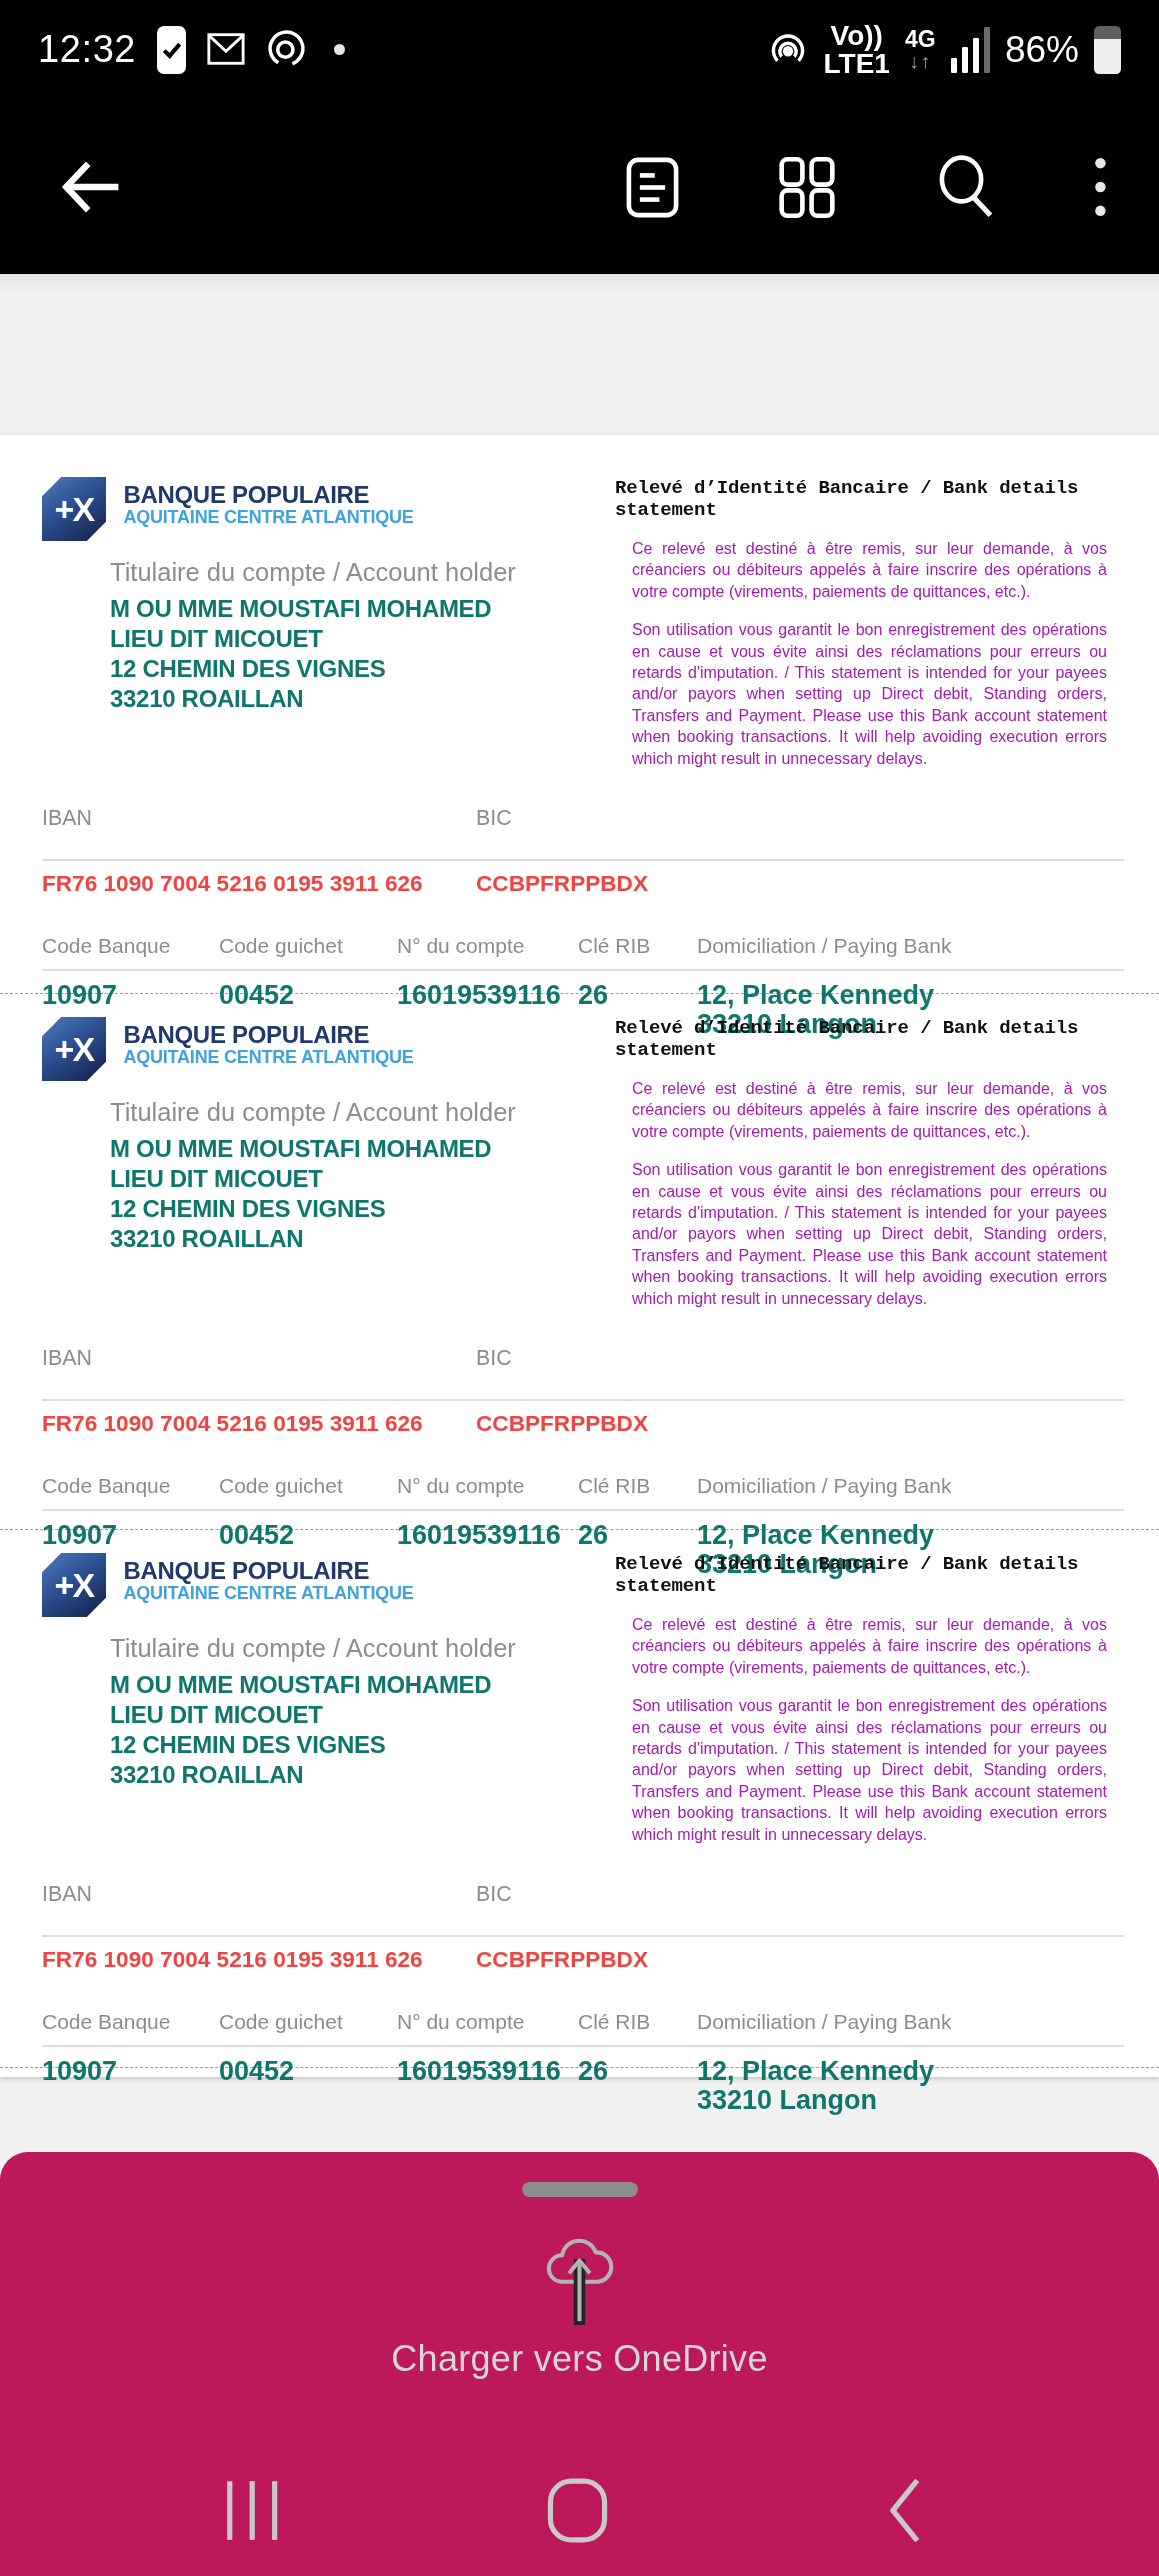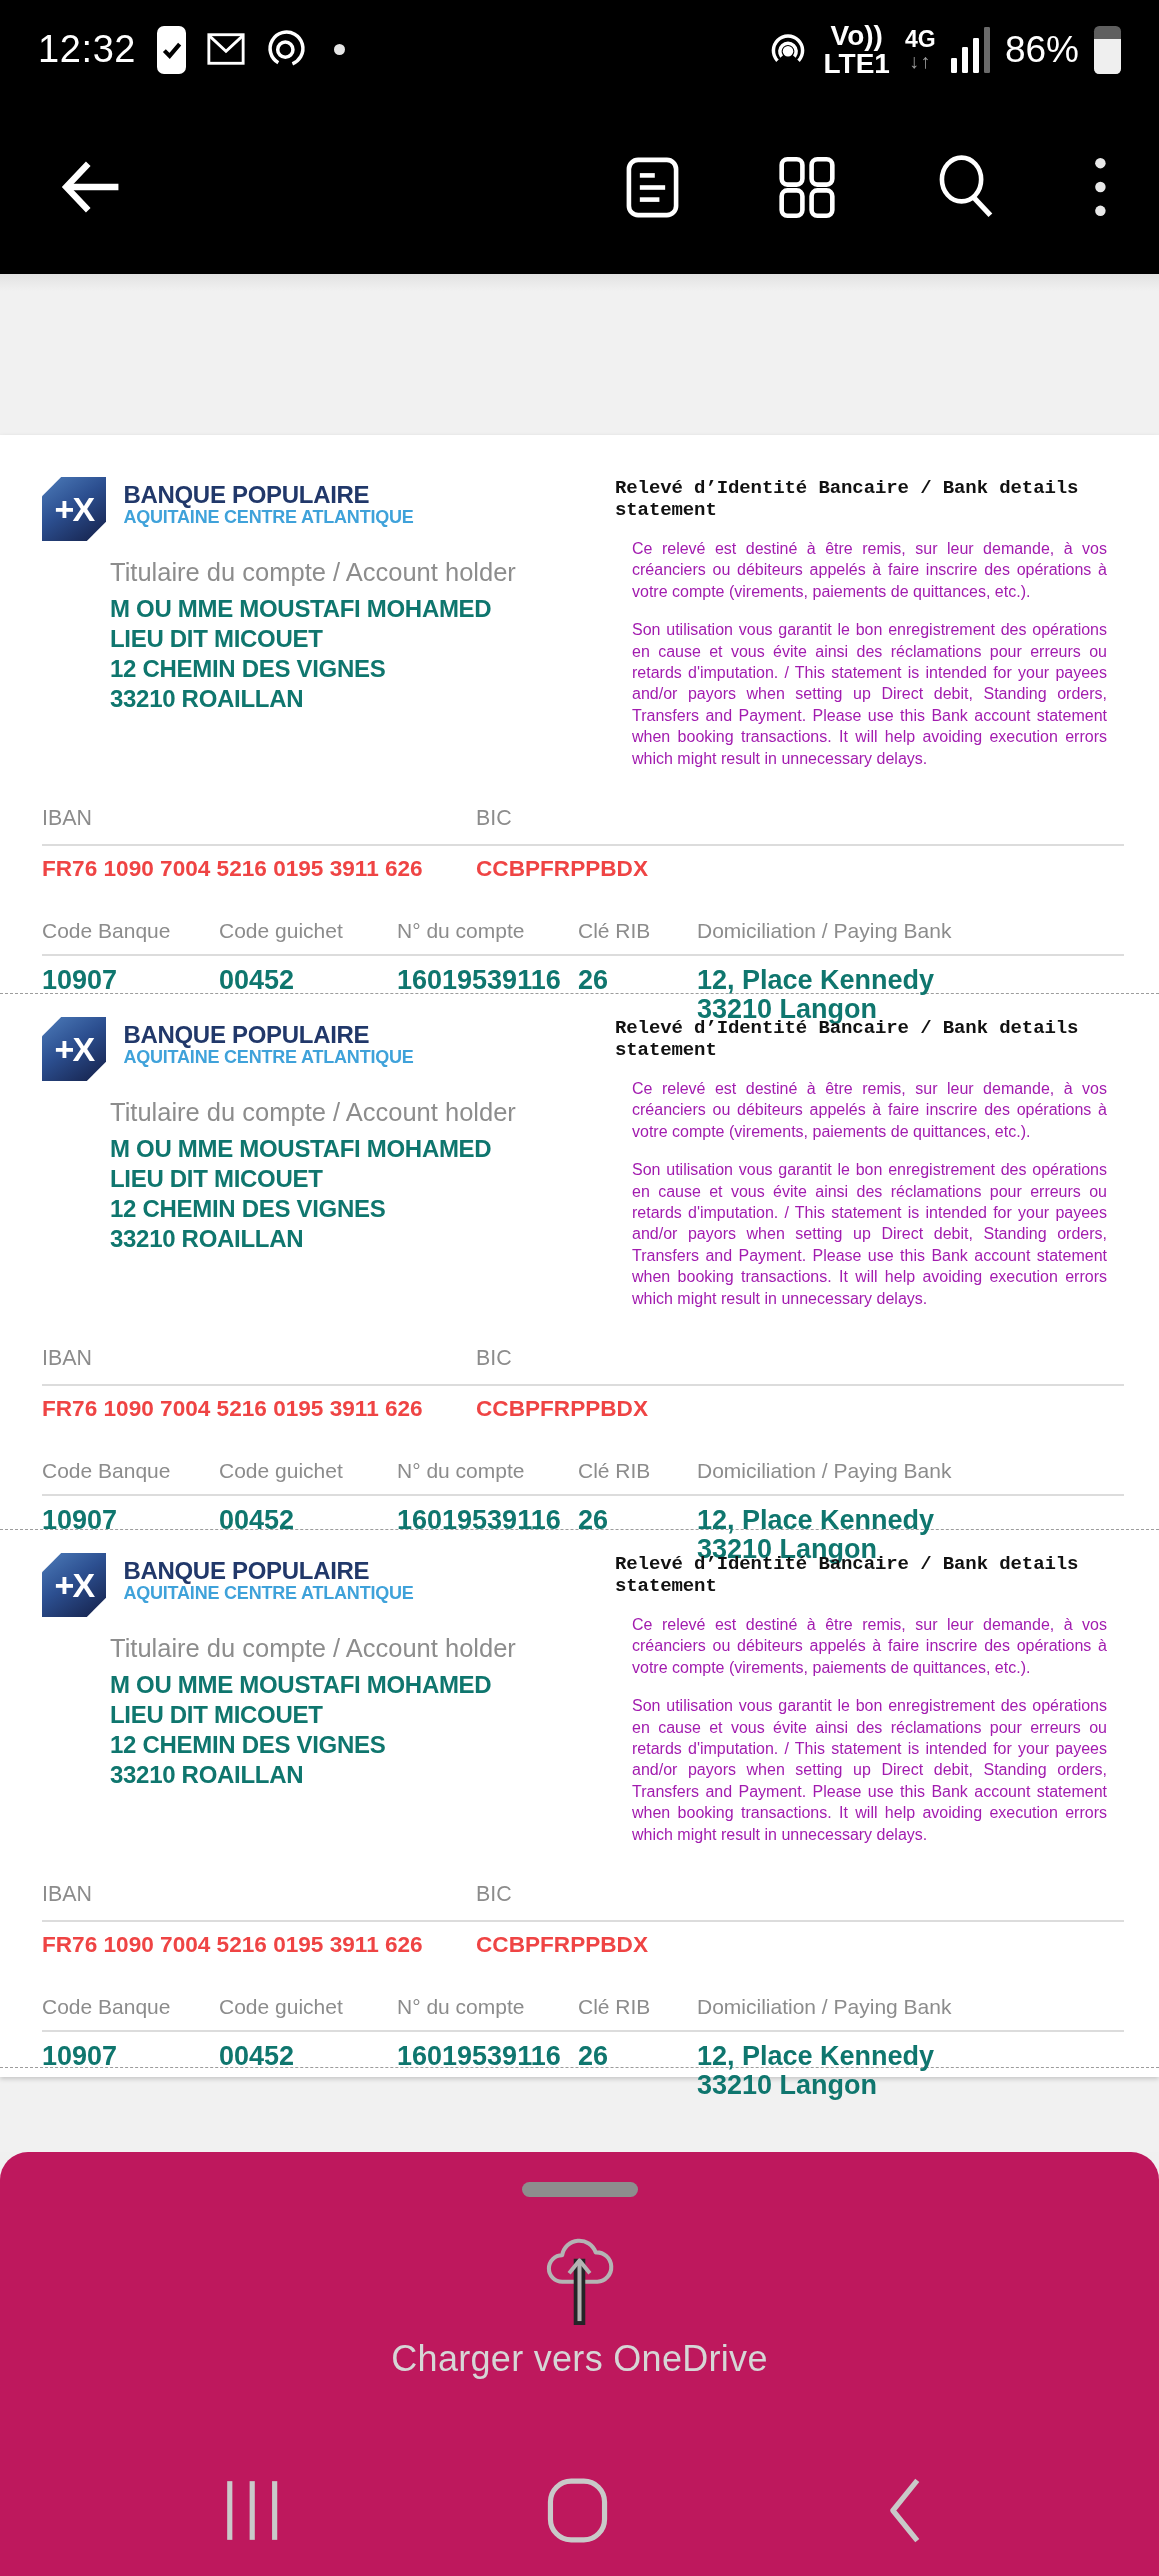--- a/index.html
+++ b/index.html
@@ -61,21 +61,21 @@
   .bank-names{margin-top:4.6px;line-height:1.1;}
   .bank-name{font-size:24px;font-weight:bold;color:#21386a;letter-spacing:-0.3px;}
   .bank-region{font-size:18px;font-weight:bold;color:#3fa2da;letter-spacing:-0.2px;}
   .holder-label{margin-top:17.4px;margin-left:68px;font-size:25.5px;color:#8d8d8d;}
   .holder-lines{margin-top:7px;margin-left:68px;font-size:24px;font-weight:bold;
                 color:#0f766e;line-height:30px;letter-spacing:-0.3px;}
   .right-col{width:509px;}
   .stmt-title{font-size:19px;font-weight:bold;color:#111;margin-bottom:7px;letter-spacing:-0.1px;font-family:Liberation Mono, monospace;}
   .stmt-p{font-size:16px;line-height:21.4px;color:#a21caf;text-align:justify;margin:17px;}
   .iban-grid{display:grid;grid-template-columns:434px 1fr;}
-  .iban-labels{margin-top:20px;font-size:21.4px;color:#8c8c8c;padding-bottom:13px;
+  .iban-labels{margin-top:20px;font-size:21.4px;color:#8c8c8c;padding-bottom:28px;
                border-bottom:2.3px solid #dcdcdc;}
   .iban-values{margin-top:10.4px;font-size:22.6px;font-weight:bold;color:#ef4444;}
   .acct-grid{display:grid;grid-template-columns:177px 178px 181px 119px 1fr;}
   .acct-head{margin-top:37px;font-size:21px;color:#8c8c8c;padding-bottom:10.4px;
              border-bottom:2.3px solid #dcdcdc;}
   .acct-vals{margin-top:10.4px;font-size:27px;font-weight:bold;color:#0f766e;line-height:29px;}
 
   
   .sheet{position:absolute;top:2152px;left:0;width:100%;height:424px;background:#be185d;
          border-radius:28px 28px 0 0;}

